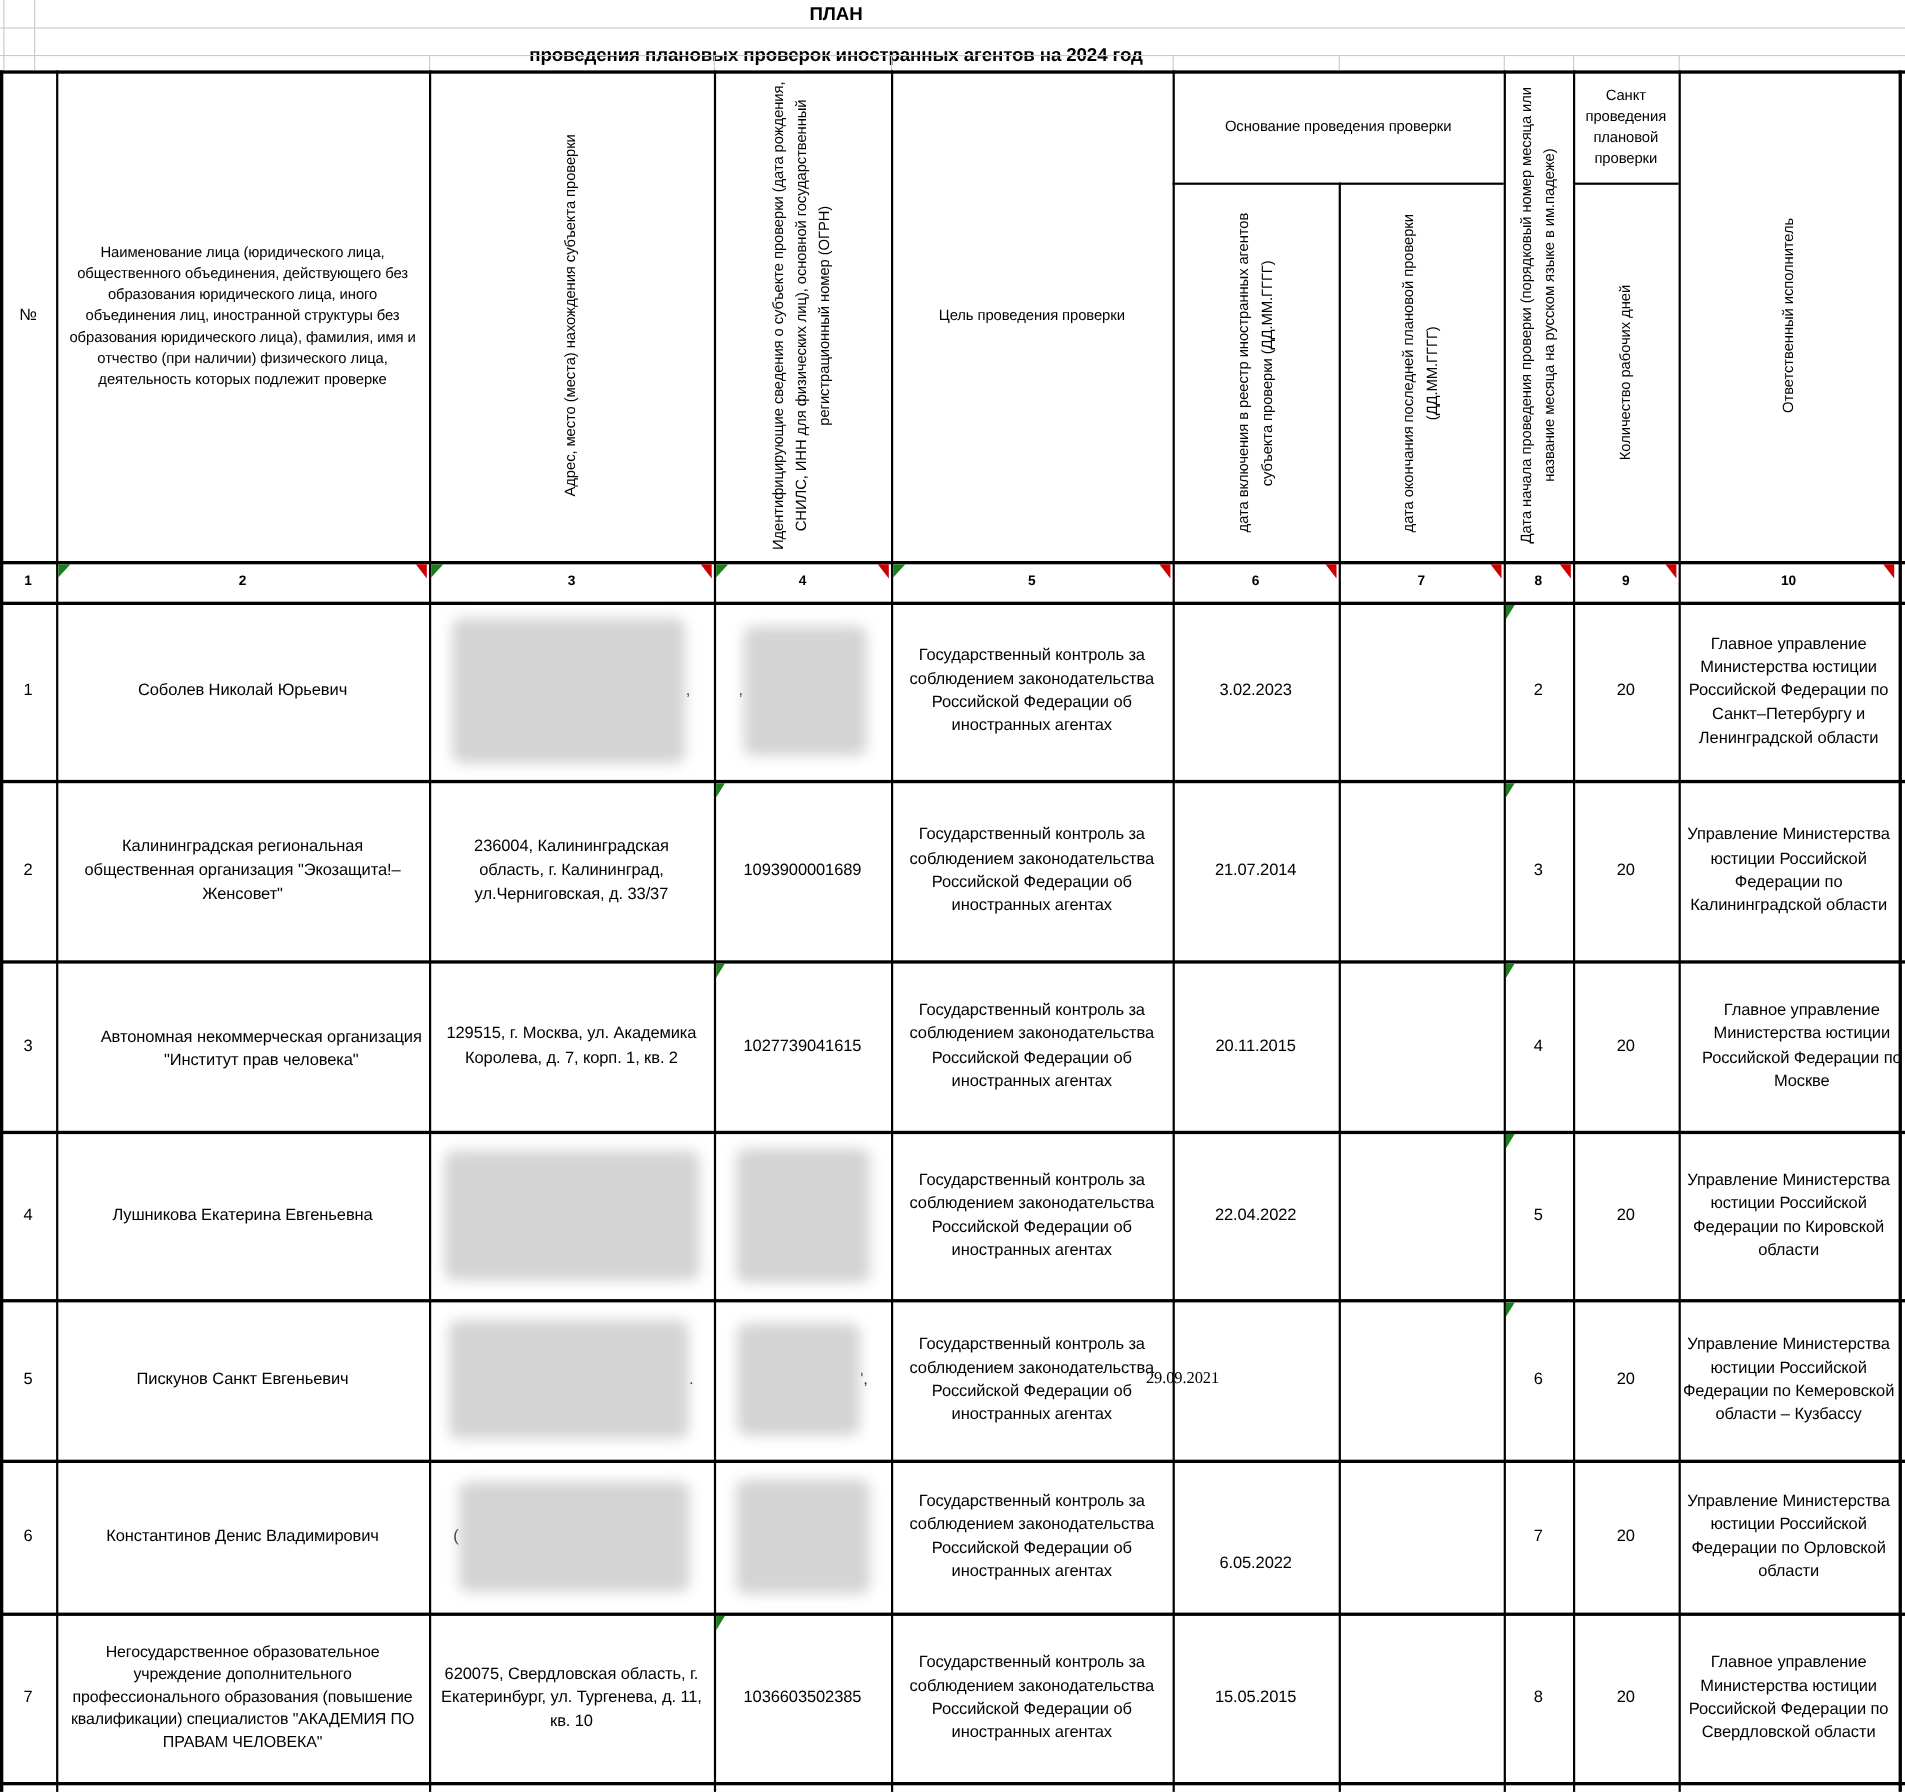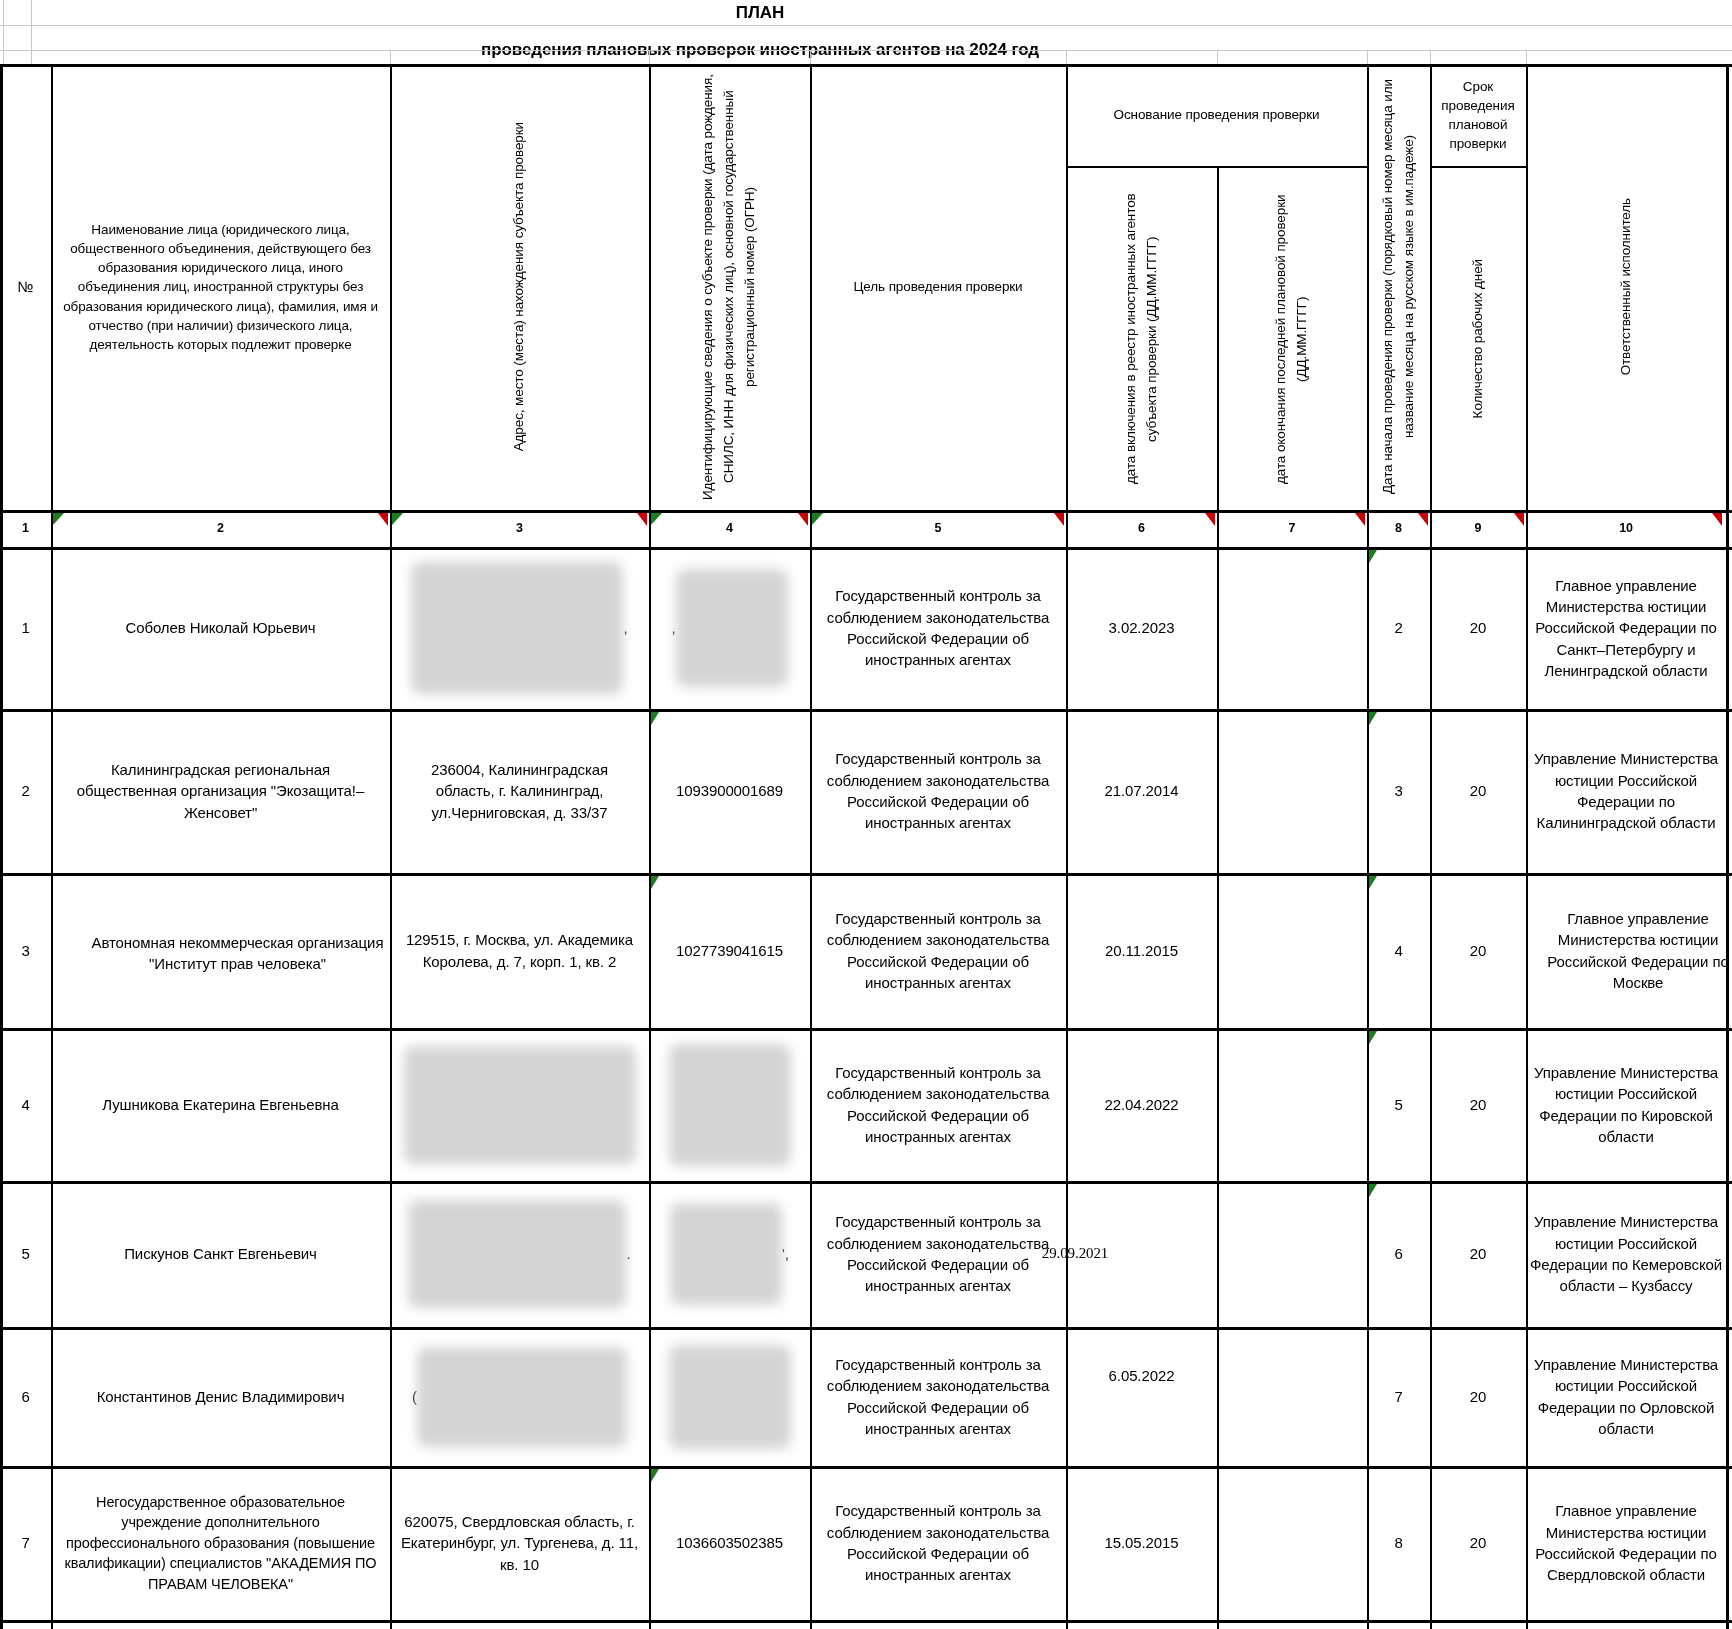--- a/index.html
+++ b/index.html
@@ -83,21 +83,21 @@
   <div class="cell hdr pad" style="left:810px;top:64px;width:256px;height:446px;">Цель проведения проверки</div>
   <div class="cell hdr vcell" style="left:1066px;top:168px;width:151px;height:342px;">
       <span class="vtext">дата включения в реестр иностранных агентов субъекта проверки (ДД.ММ.ГГГГ)</span>
     </div>
   <div class="cell hdr vcell" style="left:1217px;top:168px;width:150px;height:342px;">
       <span class="vtext">дата окончания последней плановой проверки (ДД.ММ.ГГГГ)</span>
     </div>
   <div class="cell hdr vcell" style="left:1367px;top:64px;width:63px;height:446px;">
       <span class="vtext">Дата начала проведения проверки (порядковый номер месяца или название месяца на русском языке в им.падеже)</span>
     </div>
-  <div class="cell hdr" style="left:1430px;top:64px;width:96px;height:102px;padding:0 8px;">Срок проведения плановой проверки</div>
+  <div class="cell hdr" style="left:1430px;top:64px;width:96px;height:102px;padding:0 8px;">Санкт проведения плановой проверки</div>
   <div class="cell hdr vcell" style="left:1430px;top:168px;width:96px;height:342px;">
       <span class="vtext">Количество рабочих дней</span>
     </div>
   <div class="cell hdr vcell" style="left:1526px;top:64px;width:200px;height:446px;">
       <span class="vtext">Ответственный исполнитель</span>
     </div>
 
   <div class="cell numcell" style="left:0;top:510px;width:51px;height:37px;">1</div>
   <div class="cell numcell" style="left:51px;top:510px;width:339px;height:37px;">
     <div class="tl-green sq" style="top:3px;left:2px;"></div>
@@ -246,21 +246,21 @@
     <span class="frag">(</span>
     <span class="blur" style="width:210px;height:100px;"></span>
     <span class="frag"></span>
   </div>
   <div class="cell data pad" style="left:649px;top:1327px;width:161px;height:139px;">
     <span class="frag"></span>
     <span class="blur" style="width:122px;height:104px;"></span>
     <span class="frag"></span>
   </div>
   <div class="cell data pad" style="left:810px;top:1327px;width:256px;height:139px;">Государственный контроль за соблюдением законодательства Российской Федерации об иностранных агентах</div>
-  <div class="cell data" style="left:1066px;top:1306px;width:151px;height:139px;">6.05.2022</div>
+  <div class="cell data" style="left:1066px;top:1351px;width:151px;height:139px;">6.05.2022</div>
   <div class="cell data" style="left:1217px;top:1327px;width:150px;height:139px;"></div>
   <div class="cell data" style="left:1367px;top:1327px;width:63px;height:139px;">7</div>
   <div class="cell data" style="left:1430px;top:1327px;width:96px;height:139px;">20</div>
   <div class="cell data" style="left:1526px;top:1327px;width:200px;height:139px;padding:0 6px;">Управление Министерства юстиции Российской Федерации по Орловской области</div>
 
   <div class="cell data" style="left:0;top:1466px;width:51px;height:154px;">7</div>
   <div class="cell data pad" style="left:51px;top:1466px;width:339px;height:154px;font-size:14.5px;">Негосударственное образовательное учреждение дополнительного профессионального образования (повышение квалификации) специалистов "АКАДЕМИЯ ПО ПРАВАМ ЧЕЛОВЕКА"</div>
   <div class="cell data pad" style="left:390px;top:1466px;width:259px;height:154px;">620075, Свердловская область, г. Екатеринбург, ул. Тургенева, д. 11, кв. 10</div>
   <div class="cell data" style="left:649px;top:1466px;width:161px;height:154px;">
     <div class="tl-green" style="top:3px;left:2px;"></div>

